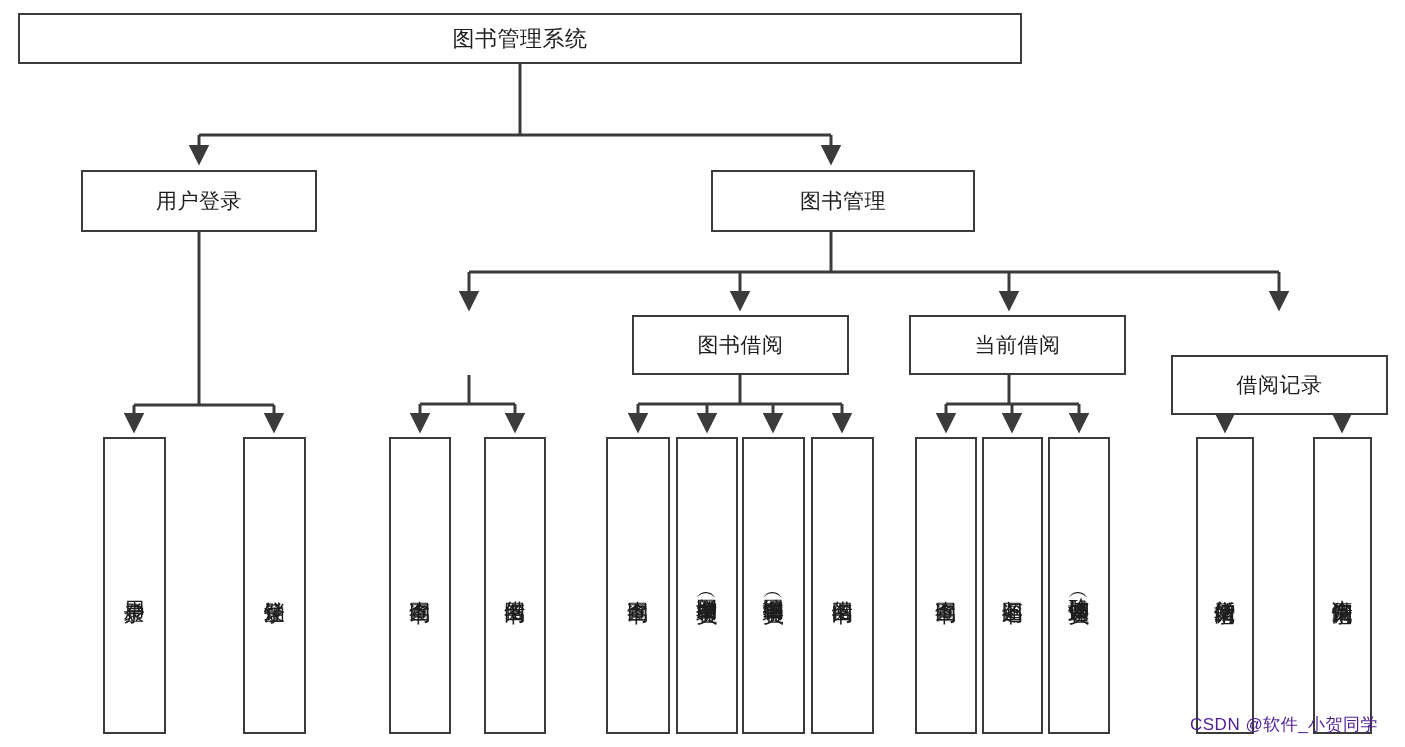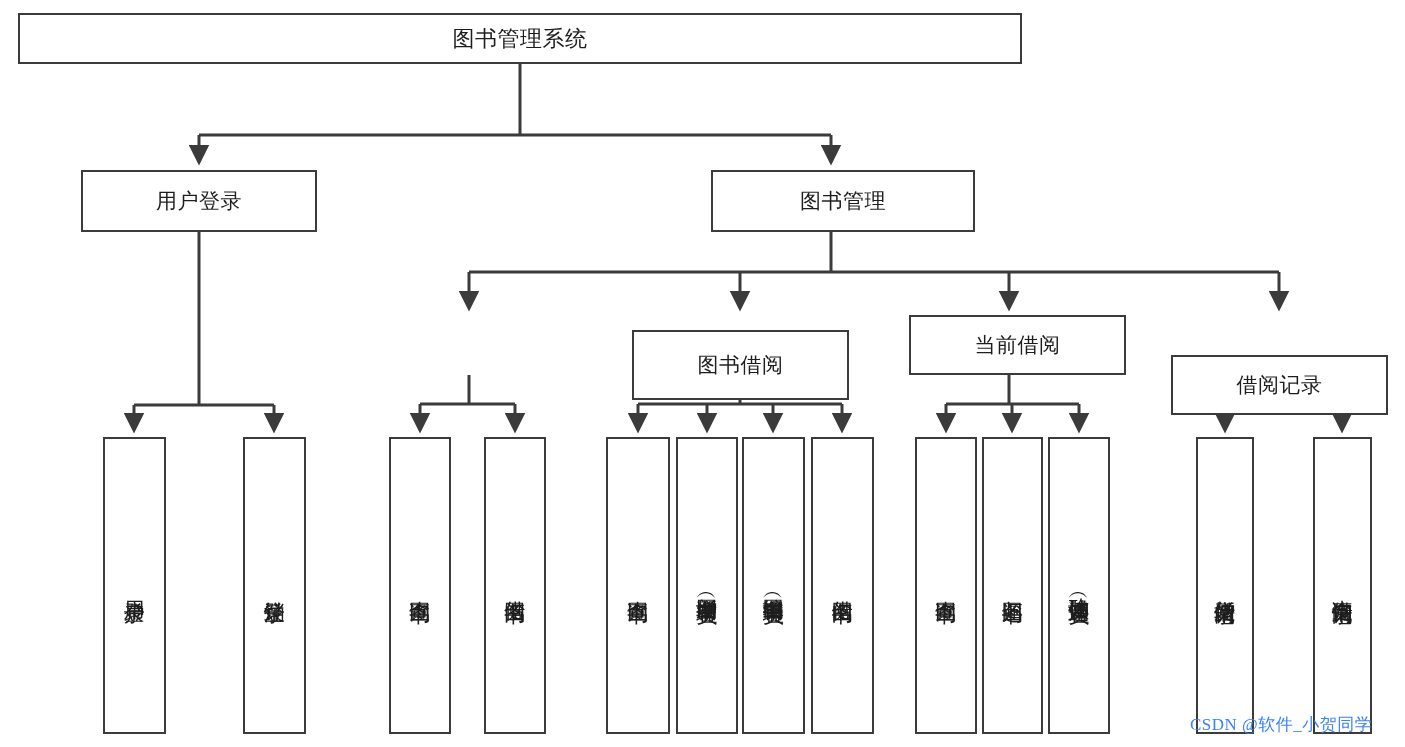--- a/index.html
+++ b/index.html
@@ -42,25 +42,24 @@
     text-orientation:upright;
     font-size:21px;
     line-height:1.12;
     letter-spacing:1px;
     max-height:100%;
   }
   #watermark{
     position:absolute;
     left:1190px;top:713px;
     font-size:17px;
-    color:#3b82f6;
+    color:#4c1d95;
     white-space:nowrap;
     letter-spacing:0.5px;
     pointer-events:none;
-    font-family:Liberation Serif, serif;
   }
 </style>
 </head>
 <body>
 
 <div id="canvas">
 
   <svg id="edges" viewBox="0 0 1405 747">
     <defs>
       <marker id="arrow" viewBox="0 0 12 12" refX="10" refY="6" markerWidth="7" markerHeight="7" orient="auto-start-reverse">
@@ -115,21 +114,21 @@
     <span class="lbl">图书管理系统</span>
   </div>
 
   <div class="node horiz" style="left:81px;top:170px;width:236px;height:62px;">
     <span class="lbl">用户登录</span>
   </div>
   <div class="node horiz" style="left:711px;top:170px;width:264px;height:62px;">
     <span class="lbl">图书管理</span>
   </div>
 
-  <div class="node horiz" style="left:632px;top:330px;width:217px;height:70px;">
+  <div class="node horiz" style="left:632px;top:315px;width:217px;height:60px;">
     <span class="lbl">图书借阅</span>
   </div>
   <div class="node horiz" style="left:901px;top:315px;width:217px;height:60px;margin-left:8px;">
     <span class="lbl">当前借阅</span>
   </div>
   <div class="node horiz" style="left:1171px;top:315px;width:217px;height:60px;margin-top:40px;">
     <span class="lbl">借阅记录</span>
   </div>
 
   <div class="node vert" style="left:103px;top:437px;width:63px;height:297px;">

